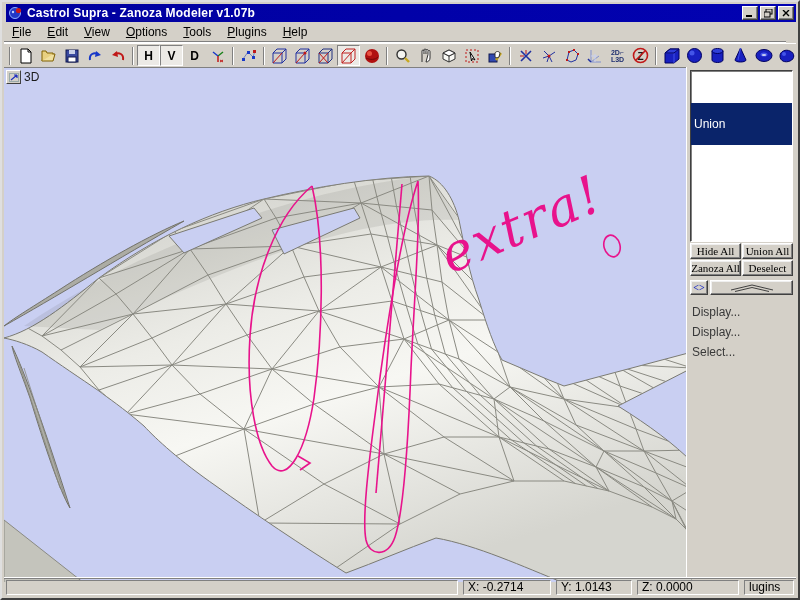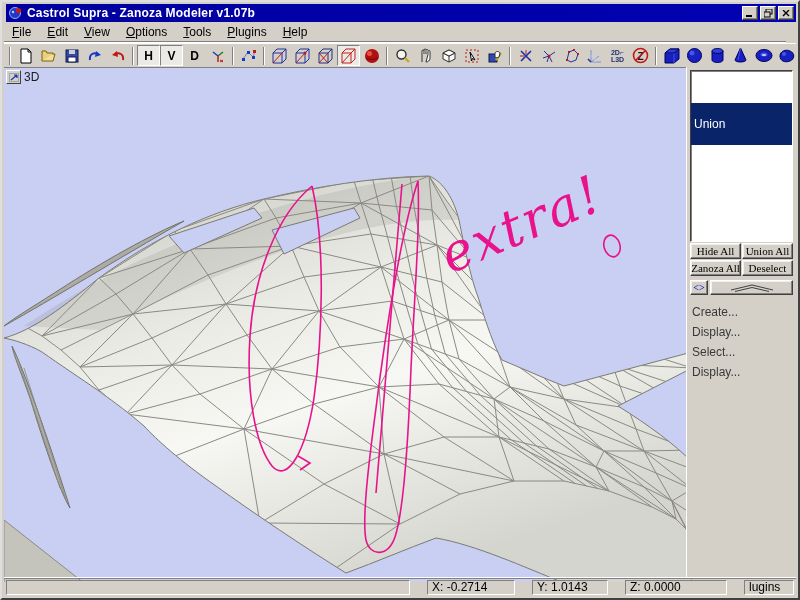--- a/index.html
+++ b/index.html
@@ -41,21 +41,21 @@
   .btn { background:#D4D0C8; border:1px solid; border-color:#fff #404040 #404040 #fff; box-shadow:inset -1px -1px 0 #808080, inset 1px 1px 0 #EFEFEF; font-size:11px; font-family:Liberation Serif, serif; padding:1px 0; text-align:center; color:#000; }
   .btnrow { display:flex; gap:1px; margin-top:1px; }
   .btnrow .btn { flex:1; height:16px; line-height:12px; white-space:nowrap; overflow:hidden; }
   .chevrow { display:flex; gap:2px; margin-top:4px; align-items:center; }
   .glyphbtn { width:18px; height:15px; color:#2030C0; font-size:10px; font-weight:bold; line-height:11px; }
   .chevbtn { flex:1; height:15px; display:flex; align-items:center; justify-content:center; }
   .pmenu { margin-top:8px; }
   .pmenu .pm-item { color:#3a3a3a; font-size:12px; padding:2px 2px 4px 2px; cursor:default; }
 
   
-  .statusbar { position:absolute; left:2px; right:2px; bottom:2px; height:18px; display:flex; align-items:center; gap:17px; padding:1px 2px; border-top:1px solid #808080; box-shadow:0 -1px 0 #fff; }
+  .statusbar { position:absolute; left:2px; right:2px; bottom:2px; height:18px; display:flex; align-items:center; gap:5px; padding:1px 2px; border-top:1px solid #808080; box-shadow:0 -1px 0 #fff; }
   .spanel { height:15px; border:1px solid; border-color:#808080 #fff #fff #808080; padding:0 4px; font-size:12px; line-height:13px; white-space:nowrap; background:#D4D0C8; }
   .spanel.grow { flex:1; }
 </style>
 </head>
 <body>
 
 <div class="win">
 
   <div class="titlebar">
     <svg class="ticon" viewBox="0 0 16 14">
@@ -361,24 +361,23 @@
     </div>
     <div class="chevrow">
       <div class="btn glyphbtn">&lt;&gt;</div>
       <div class="btn chevbtn">
         <svg width="46" height="9" viewBox="0 0 46 9">
             <path d="M2,7 L23,2 L44,7 M6,8.5 L23,4.5 L40,8.5" fill="none" stroke="#404040" stroke-width="1"></path>
           </svg>
       </div>
     </div>
     <div class="pmenu">
-      <div class="pm-item">Create...</div>
+      <div class="pm-item">Display...</div>
       <div class="pm-item">Display...</div>
       <div class="pm-item">Select...</div>
-      <div class="pm-item">Display...</div>
     </div>
   </div>
 
   <div class="statusbar">
     <div class="spanel grow"></div>
     <div class="spanel" style="width:88px">X: -0.2714</div>
     <div class="spanel" style="width:76px">Y: 1.0143</div>
     <div class="spanel" style="width:102px">Z: 0.0000</div>
     <div class="spanel" style="width:50px">lugins</div>
   </div>

